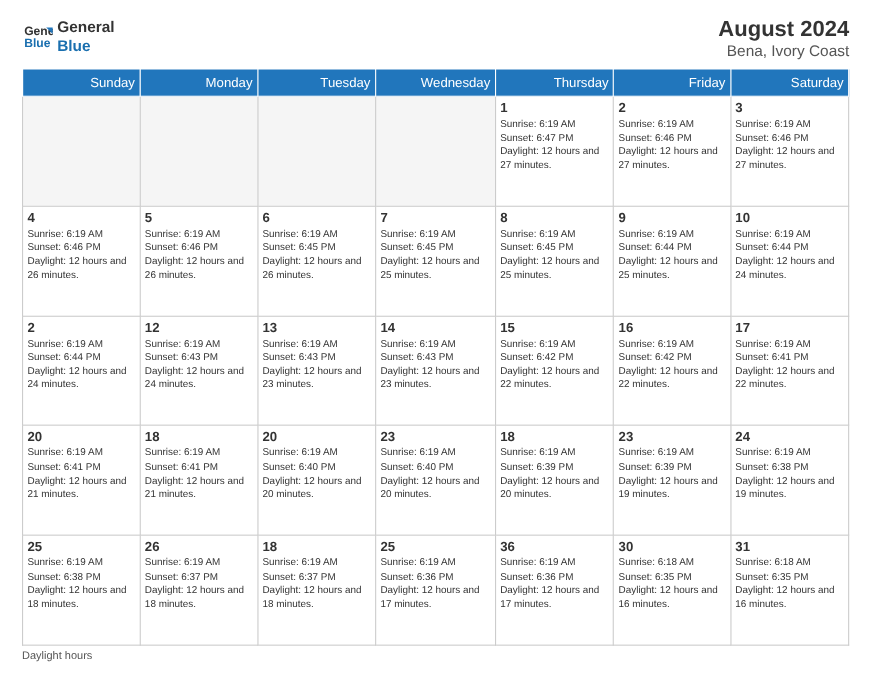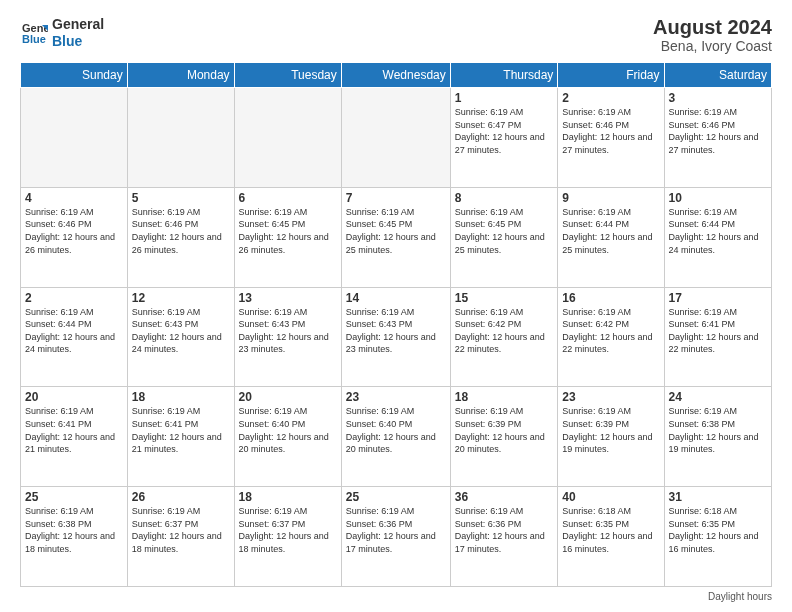--- a/index.html
+++ b/index.html
@@ -80,21 +80,21 @@
     }
     .day-info {
       font-size: 9px;
       line-height: 1.4;
       color: #333;
     }
     .footer {
       margin-top: 4px;
       font-size: 10px;
       color: #555;
-      text-align: right;
+      text-align: left;
     }
   </style>
 </head>
 <body>
 
 <div class="page">
   <div class="header">
     <div class="logo">
       <svg class="logo-icon" viewBox="0 0 28 28">
         <text x="2" y="13" font-size="11" font-weight="bold" fill="#333" font-family="Arial">General</text>
@@ -160,21 +160,21 @@
           <td><span class="day-num">18</span><span class="day-info">Sunrise: 6:19 AM<br>Sunset: 6:39 PM<br>Daylight: 12 hours and 20 minutes.</span></td>
           <td><span class="day-num">23</span><span class="day-info">Sunrise: 6:19 AM<br>Sunset: 6:39 PM<br>Daylight: 12 hours and 19 minutes.</span></td>
           <td><span class="day-num">24</span><span class="day-info">Sunrise: 6:19 AM<br>Sunset: 6:38 PM<br>Daylight: 12 hours and 19 minutes.</span></td>
         </tr>
         <tr>
           <td><span class="day-num">25</span><span class="day-info">Sunrise: 6:19 AM<br>Sunset: 6:38 PM<br>Daylight: 12 hours and 18 minutes.</span></td>
           <td><span class="day-num">26</span><span class="day-info">Sunrise: 6:19 AM<br>Sunset: 6:37 PM<br>Daylight: 12 hours and 18 minutes.</span></td>
           <td><span class="day-num">18</span><span class="day-info">Sunrise: 6:19 AM<br>Sunset: 6:37 PM<br>Daylight: 12 hours and 18 minutes.</span></td>
           <td><span class="day-num">25</span><span class="day-info">Sunrise: 6:19 AM<br>Sunset: 6:36 PM<br>Daylight: 12 hours and 17 minutes.</span></td>
           <td><span class="day-num">36</span><span class="day-info">Sunrise: 6:19 AM<br>Sunset: 6:36 PM<br>Daylight: 12 hours and 17 minutes.</span></td>
-          <td><span class="day-num">40</span><span class="day-info">Sunrise: 6:18 AM<br>Sunset: 6:35 PM<br>Daylight: 12 hours and 16 minutes.</span></td>
+          <td><span class="day-num">30</span><span class="day-info">Sunrise: 6:18 AM<br>Sunset: 6:35 PM<br>Daylight: 12 hours and 16 minutes.</span></td>
           <td><span class="day-num">31</span><span class="day-info">Sunrise: 6:18 AM<br>Sunset: 6:35 PM<br>Daylight: 12 hours and 16 minutes.</span></td>
         </tr>
       </tbody>
   </table>
 
   <div class="footer">
     <span>Daylight hours</span>
   </div>
 </div>
 

